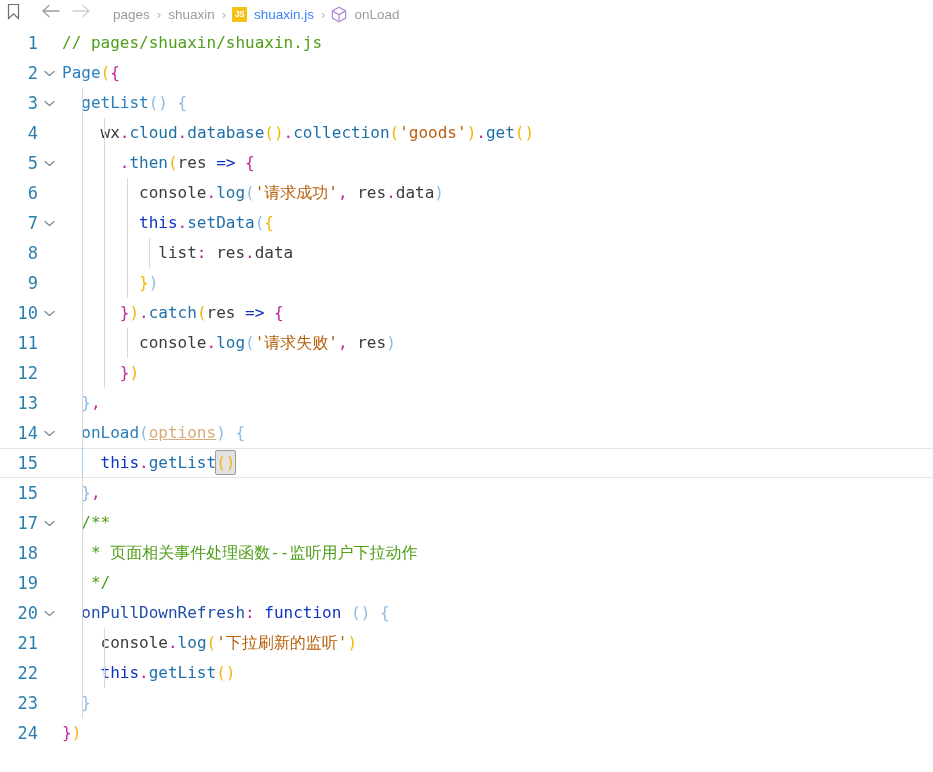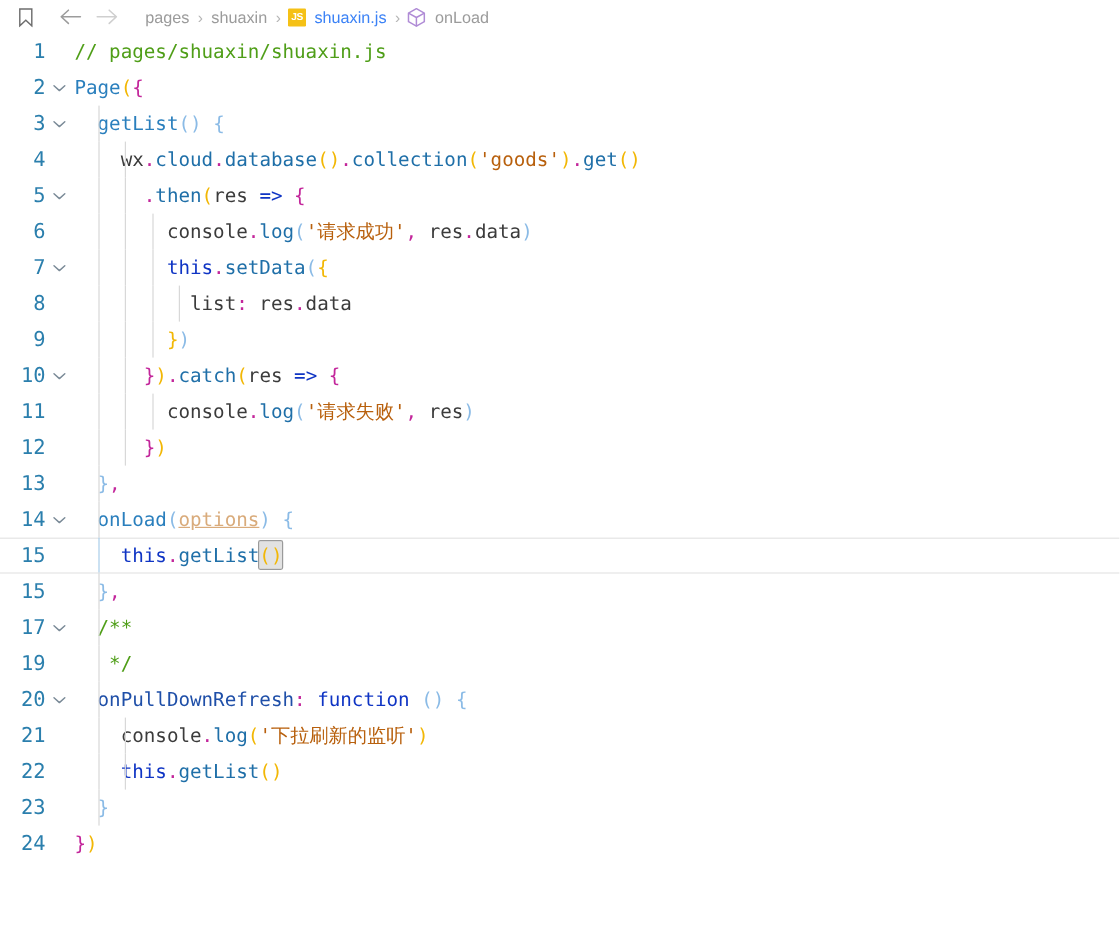--- a/index.html
+++ b/index.html
@@ -12,22 +12,20 @@
     height: 772px;
     overflow: hidden;
     font-family: "DejaVu Sans Mono", monospace;
     -webkit-font-smoothing: antialiased;
   }
 
   
   .breadcrumb-bar {
     height: 28px;
     display: flex;
-    align-items: center;
-    padding-left: 8px;
     background: #ffffff;
     font-family: "Liberation Sans", sans-serif;
     font-size: 13.5px;
     color: #9a9a9a;
     user-select: none;
   }
   .bc-icon-btn {
     width: 26px;
     height: 22px;
     display: flex;
@@ -324,20 +322,25 @@
   <div class="code-row">
     <div class="gutter">17</div>
     <div class="fold">
       <svg width="11" height="7" viewBox="0 0 11 7">
           <path d="M1 1.5 L5.5 5.5 L10 1.5" fill="none" stroke="#7a8a97" stroke-width="1.2" stroke-linecap="round" stroke-linejoin="round"></path>
         </svg>
     </div>
     <div class="code-line"><span class="ig" style="left:22px"></span>  <span class="t-comment">/**</span></div>
   </div>
 
+  <div class="code-row">
+    <div class="gutter">18</div>
+    <div class="fold"></div>
+    <div class="code-line"><span class="ig" style="left:22px"></span>  <span class="t-comment"> * </span><span class="t-comment">页面相关事件处理函数--监听用户下拉动作</span></div>
+  </div>
 
   <div class="code-row">
     <div class="gutter">19</div>
     <div class="fold"></div>
     <div class="code-line"><span class="ig" style="left:22px"></span>  <span class="t-comment"> */</span></div>
   </div>
 
   <div class="code-row">
     <div class="gutter">20</div>
     <div class="fold">

